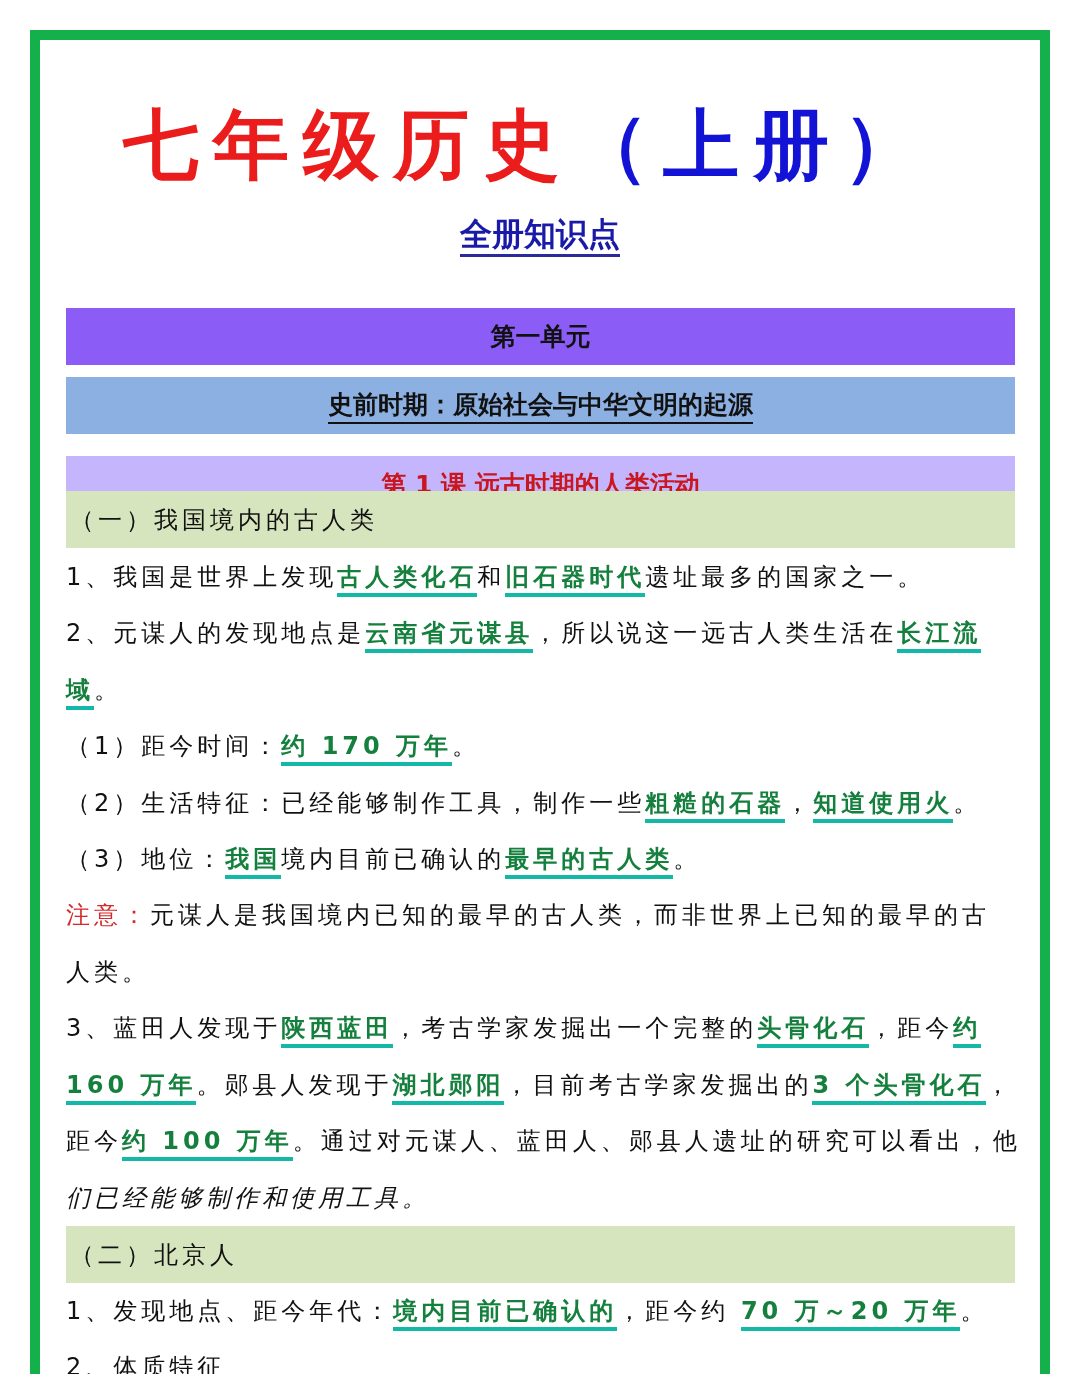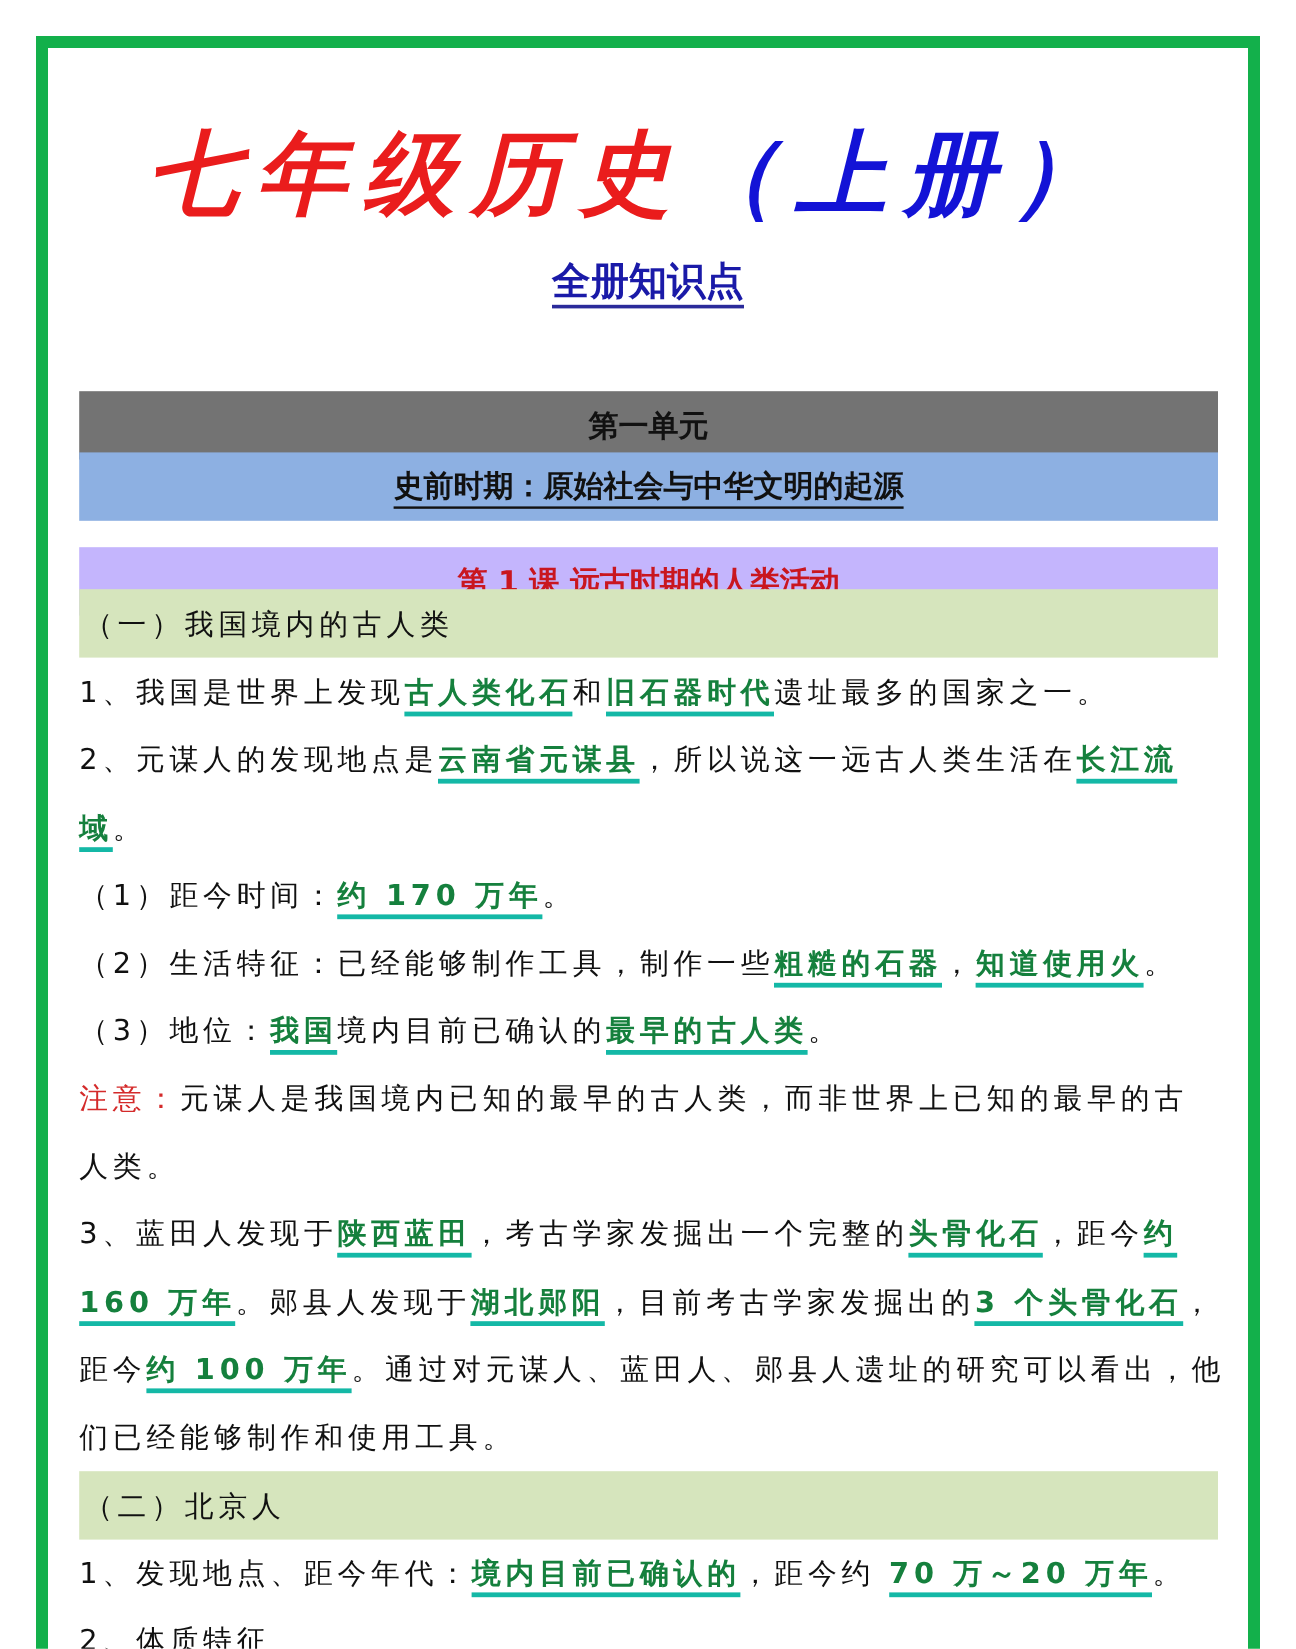--- a/index.html
+++ b/index.html
@@ -11,36 +11,35 @@
     .frame {
       position: absolute; left: 30px; top: 30px;
       width: 1020px; height: 1400px;
       border: 10px solid #13b04b; box-sizing: border-box;
     }
     .title {
       position: absolute; left: 0; top: 100px; width: 1056px;
       text-align: center; font-size: 76px; font-weight: bold;
       letter-spacing: 14px; line-height: 90px;
       font-family: "DejaVu Serif", "Liberation Serif", serif;
-      font-style: italic;
     }
     .title .red { color: #ea1c1c; }
     .title .blue { color: #1313d6; }
     .subtitle {
       position: absolute; left: 0; top: 212px; width: 1080px;
       text-align: center; font-size: 32px; font-weight: bold; color: #1a1aa8;
       line-height: 44px;
     }
     .subtitle span { border-bottom: 3px solid #2a2a9a; padding-bottom: 1px; }
     .band {
       position: absolute; left: 66px; width: 949px; height: 57px;
       display: flex; align-items: center; justify-content: center;
       font-size: 25px; font-weight: bold; color: #111;
     }
-    .band.orange { top: 326px; background: #737373; }
+    .band.orange { top: 308px; background: #8b5cf6; }
     .band.blue { top: 377px; background: #8db0e2; }
     .band.blue span { border-bottom: 2px solid #111; padding-bottom: 1px; }
     .band.pink { top: 456px; background: #c4b5fd; color: #c9161f; }
     .band.green {
       background: #d6e5bd; justify-content: flex-start; font-weight: normal;
       padding-left: 4px; box-sizing: border-box; font-size: 24px; letter-spacing: 4px;
     }
     .line {
       position: absolute; left: 66px; width: 950px;
       font-size: 24px; color: #111; letter-spacing: 4px; white-space: nowrap;
@@ -106,21 +105,21 @@
 </div>
 <div class="line" style="top:1011px;">
   <span>3、蓝田人发现于</span><span class="hl">陕西蓝田</span><span>，考古学家发掘出一个完整的</span><span class="hl">头骨化石</span><span>，距今</span><span class="hl">约</span>
 </div>
 <div class="line" style="top:1068px;">
   <span class="hl">160 万年</span><span>。郧县人发现于</span><span class="hl">湖北郧阳</span><span>，目前考古学家发掘出的</span><span class="hl">3 个头骨化石</span><span>，</span>
 </div>
 <div class="line" style="top:1124px;">
   <span>距今</span><span class="hl">约 100 万年</span><span>。通过对元谋人、蓝田人、郧县人遗址的研究可以看出，他</span>
 </div>
-<div class="line" style="top:1181px;">
+<div class="line" style="top:1181px;font-style:italic;">
   <span>们已经能够制作和使用工具。</span>
 </div>
 
 <div class="band green" style="top:1226px;text-align:center;">
   <span>（二）北京人</span>
 </div>
 
 <div class="line" style="top:1294px;">
   <span>1、发现地点、距今年代：</span><span class="hl">境内目前已确认的</span><span>，距今约 </span><span class="hl">70 万～20 万年</span><span>。</span>
 </div>

